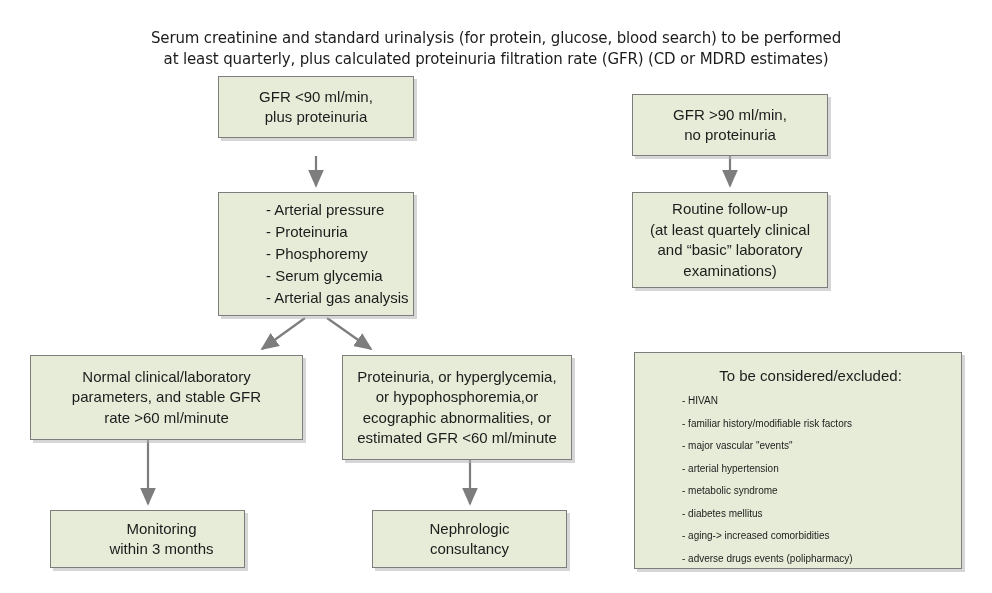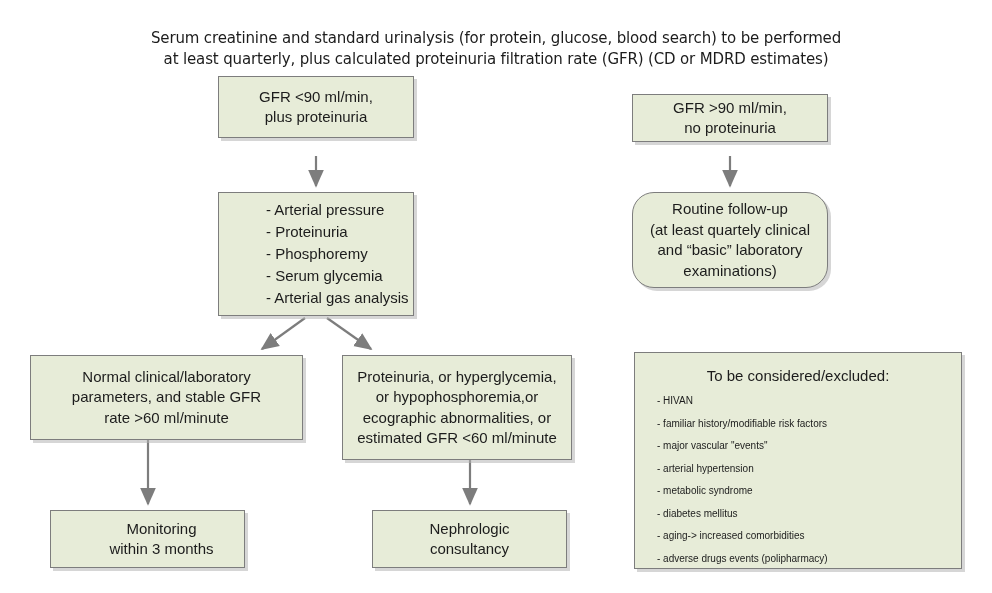--- a/index.html
+++ b/index.html
@@ -56,30 +56,30 @@
     line-height: 20.5px;
     color: #1c1c1c;
   }
   .node .line { white-space: nowrap; }
   .node.center { align-items: center; text-align: center; }
   .node.left-align { align-items: flex-start; text-align: left; padding-left: 22px; }
 
   
   #node-gfr-low      { left: 218px; top: 76px;  width: 196px; height: 62px; }
   #node-assessments  { left: 218px; top: 192px; width: 196px; height: 124px; padding-left: 47px; }
-  #node-gfr-normal   { left: 632px; top: 94px;  width: 196px; height: 48px; }
-  #node-routine      { left: 632px; top: 192px; width: 196px; height: 96px; border-radius: 22px; }
+  #node-gfr-normal   { left: 632px; top: 94px;  width: 196px; height: 62px; }
+  #node-routine      { left: 632px; top: 192px; width: 196px; height: 96px; }
   #node-normal-params{ left: 30px;  top: 355px; width: 273px; height: 85px; }
   #node-abnormal     { left: 332px; top: 355px; width: 230px; height: 105px; margin-left: 10px; }
   #node-considered   { left: 634px; top: 352px; width: 328px; height: 217px; padding-top: 2px; }
   #node-monitoring   { left: 50px;  top: 510px; width: 195px; height: 58px; padding-left: 28px; }
   #node-nephrologic  { left: 372px; top: 510px; width: 195px; height: 58px; }
 
   
-  #node-considered { justify-content: flex-start; padding-top: 12px; }
+  #node-considered { justify-content: flex-start; padding-top: 12px; padding-left: 25px; }
   .considered-title {
     text-align: center;
     width: 100%;
     margin-bottom: 4px;
     font-size: 15px;
     line-height: 21px;
   }
   .considered-list {
     padding-left: 22px;
     font-size: 10px;

